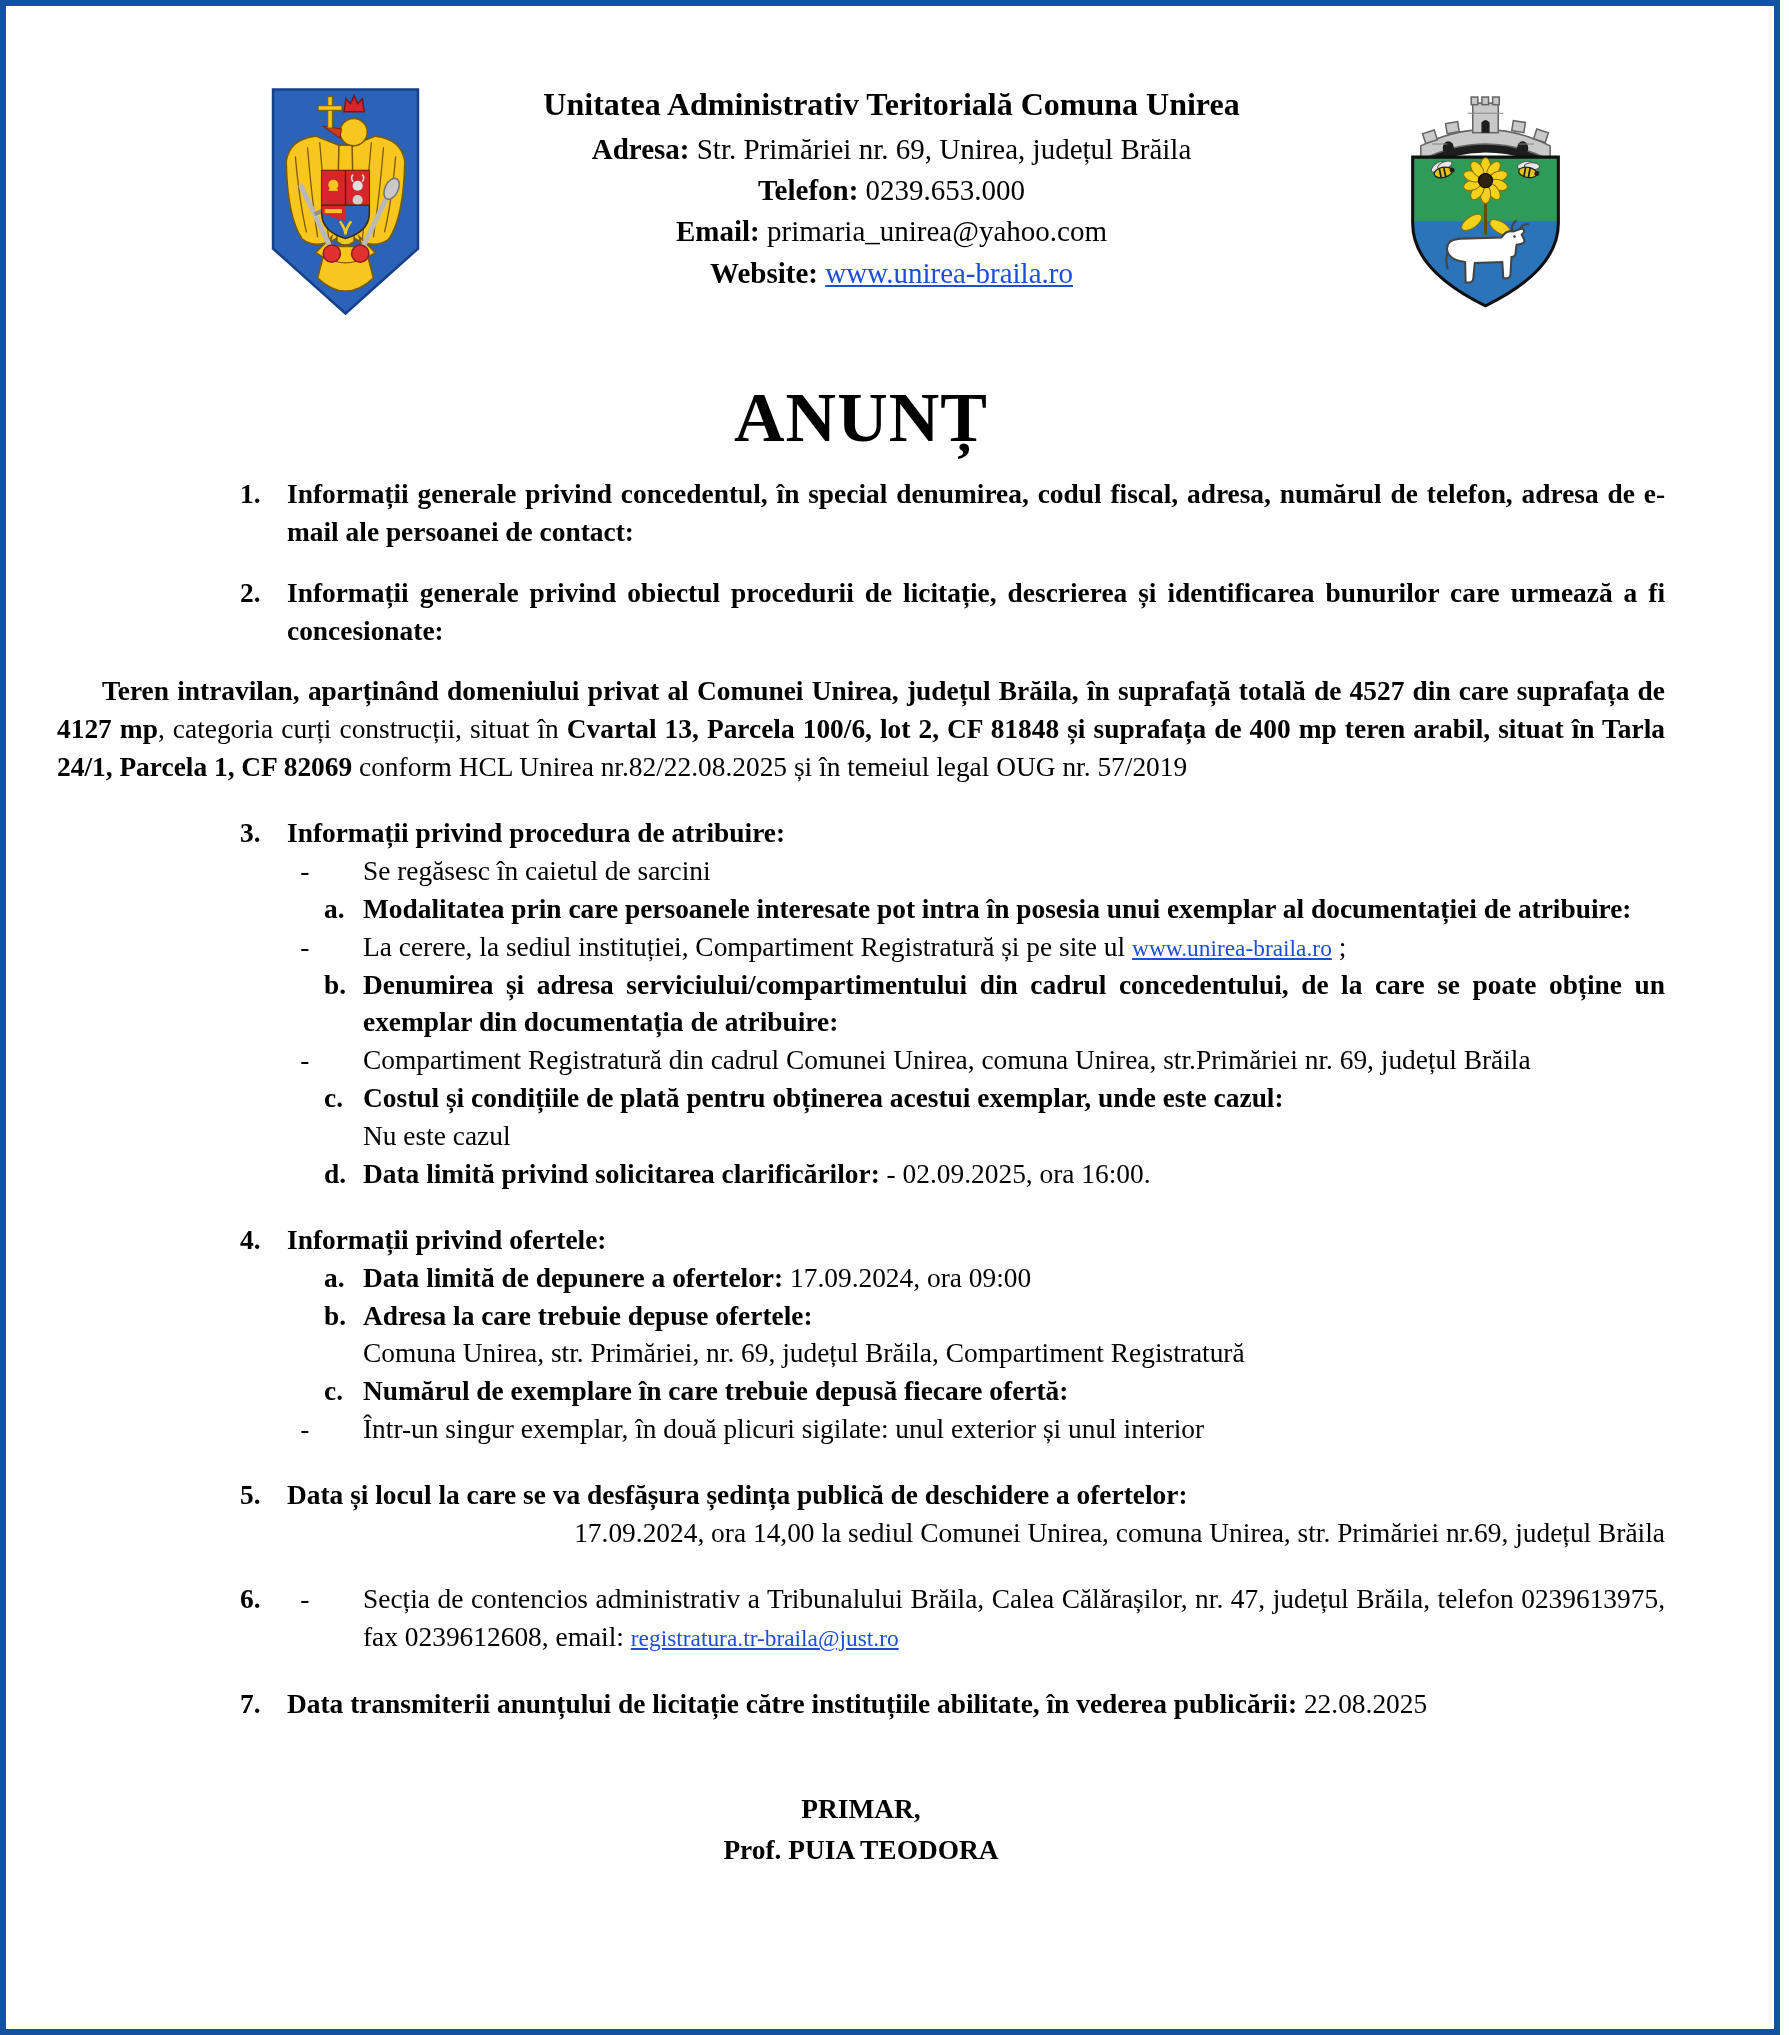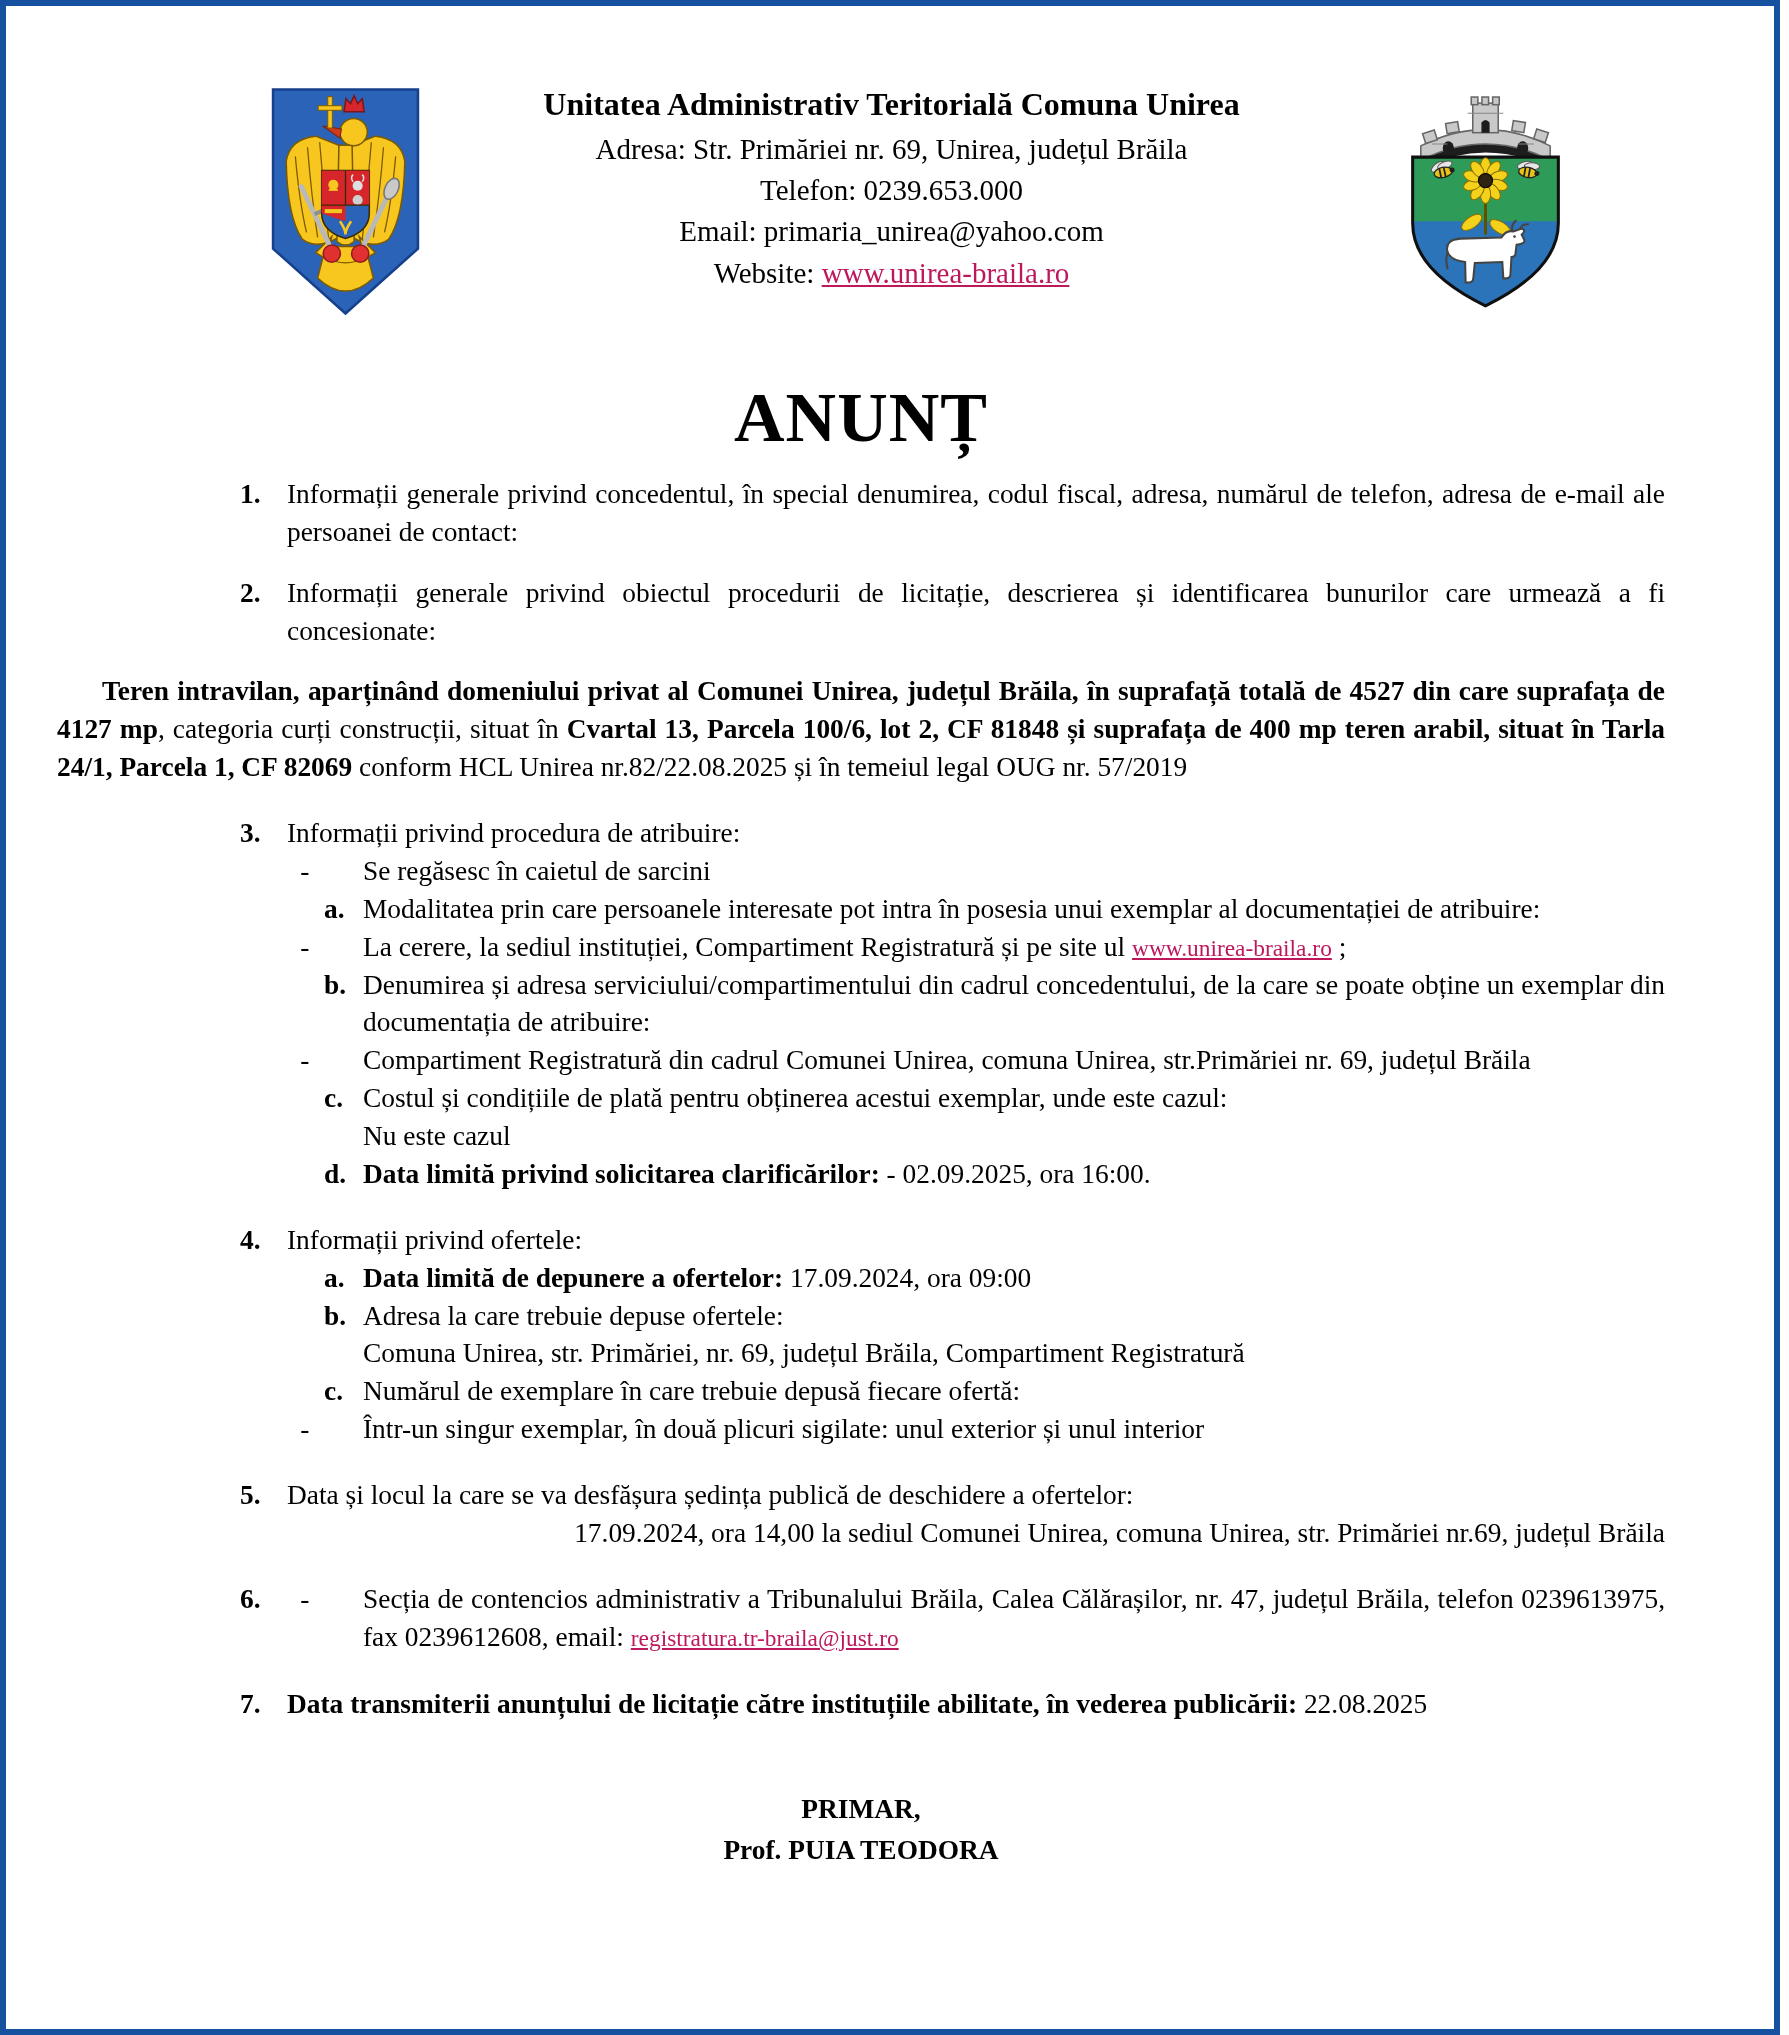--- a/index.html
+++ b/index.html
@@ -3,23 +3,23 @@
 <meta charset="utf-8">
 <style>
   html,body{margin:0;padding:0;background:#ffffff;}
   .page{
     width:1780px;height:2035px;box-sizing:border-box;
     border:6.6px solid #15519E;background:#ffffff;color:#000;
     padding:76px 109px 30.5px 51px;position:relative;overflow:hidden;
     font-family:"Liberation Serif","DejaVu Serif",serif;
     font-size:27.4px;line-height:1.38;
   }
-  .b{font-weight:normal;}
+  .b{font-weight:bold;}
   .just{text-align:justify;}
-  .link{color:#be185d;text-decoration:underline;cursor:pointer;}
+  .link{color:#1d4ed8;text-decoration:underline;cursor:pointer;}
   .sm{font-size:23.4px;}
   
   .header{position:relative;height:246px;}
   .emblem-left{position:absolute;left:212px;top:3px;width:153px;height:235px;}
   .emblem-right{position:absolute;left:1334px;top:13.2px;width:189px;height:218px;}
   .header-text{position:absolute;left:330px;right:269px;top:2px;text-align:center;
                font-size:29px;line-height:1.42;}
   .org{font-weight:bold;font-size:32px;line-height:1.25;margin-bottom:5.1px;}
   
   .title{text-align:center;font-weight:bold;font-size:70px;line-height:1.1;

